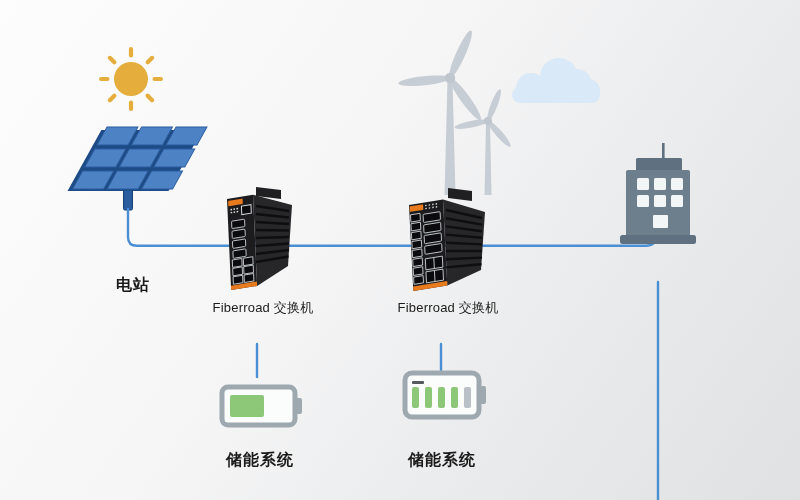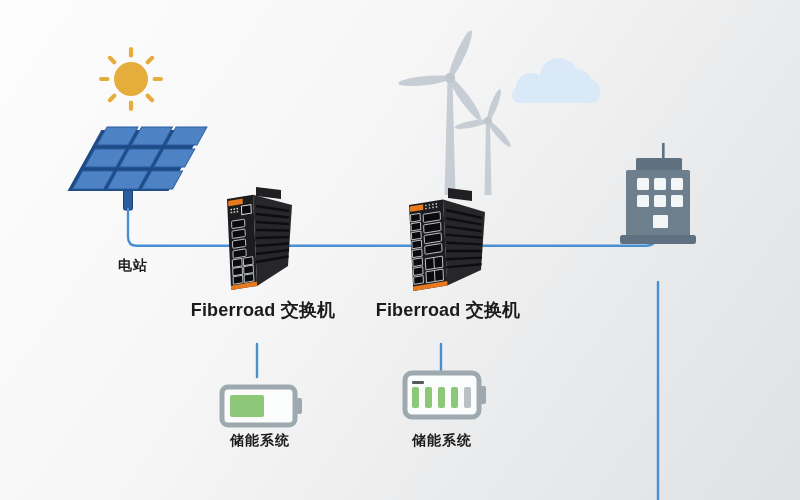--- a/index.html
+++ b/index.html
@@ -12,22 +12,22 @@
   }
   .stage svg{position:absolute;left:0;top:0;}
   .label{
     position:absolute;
     color:#1b1b1b;
     text-align:center;
     font-weight:700;
     line-height:1.1;
     white-space:nowrap;
   }
-  .label.cn{font-size:14px;letter-spacing:1px;}
-  .label.switch-name{font-size:18px;font-weight:700;letter-spacing:0.2px;}
+  .label.cn{font-size:16px;letter-spacing:1px;margin-top:18px;}
+  .label.switch-name{font-size:13px;font-weight:400;letter-spacing:0.2px;}
 </style>
 </head>
 <body>
 
 <div class="stage">
 
   <svg width="800" height="500" viewBox="0 0 800 500">
 
     <g fill="#e5ae3c">
       <circle cx="131" cy="79" r="17"></circle>

